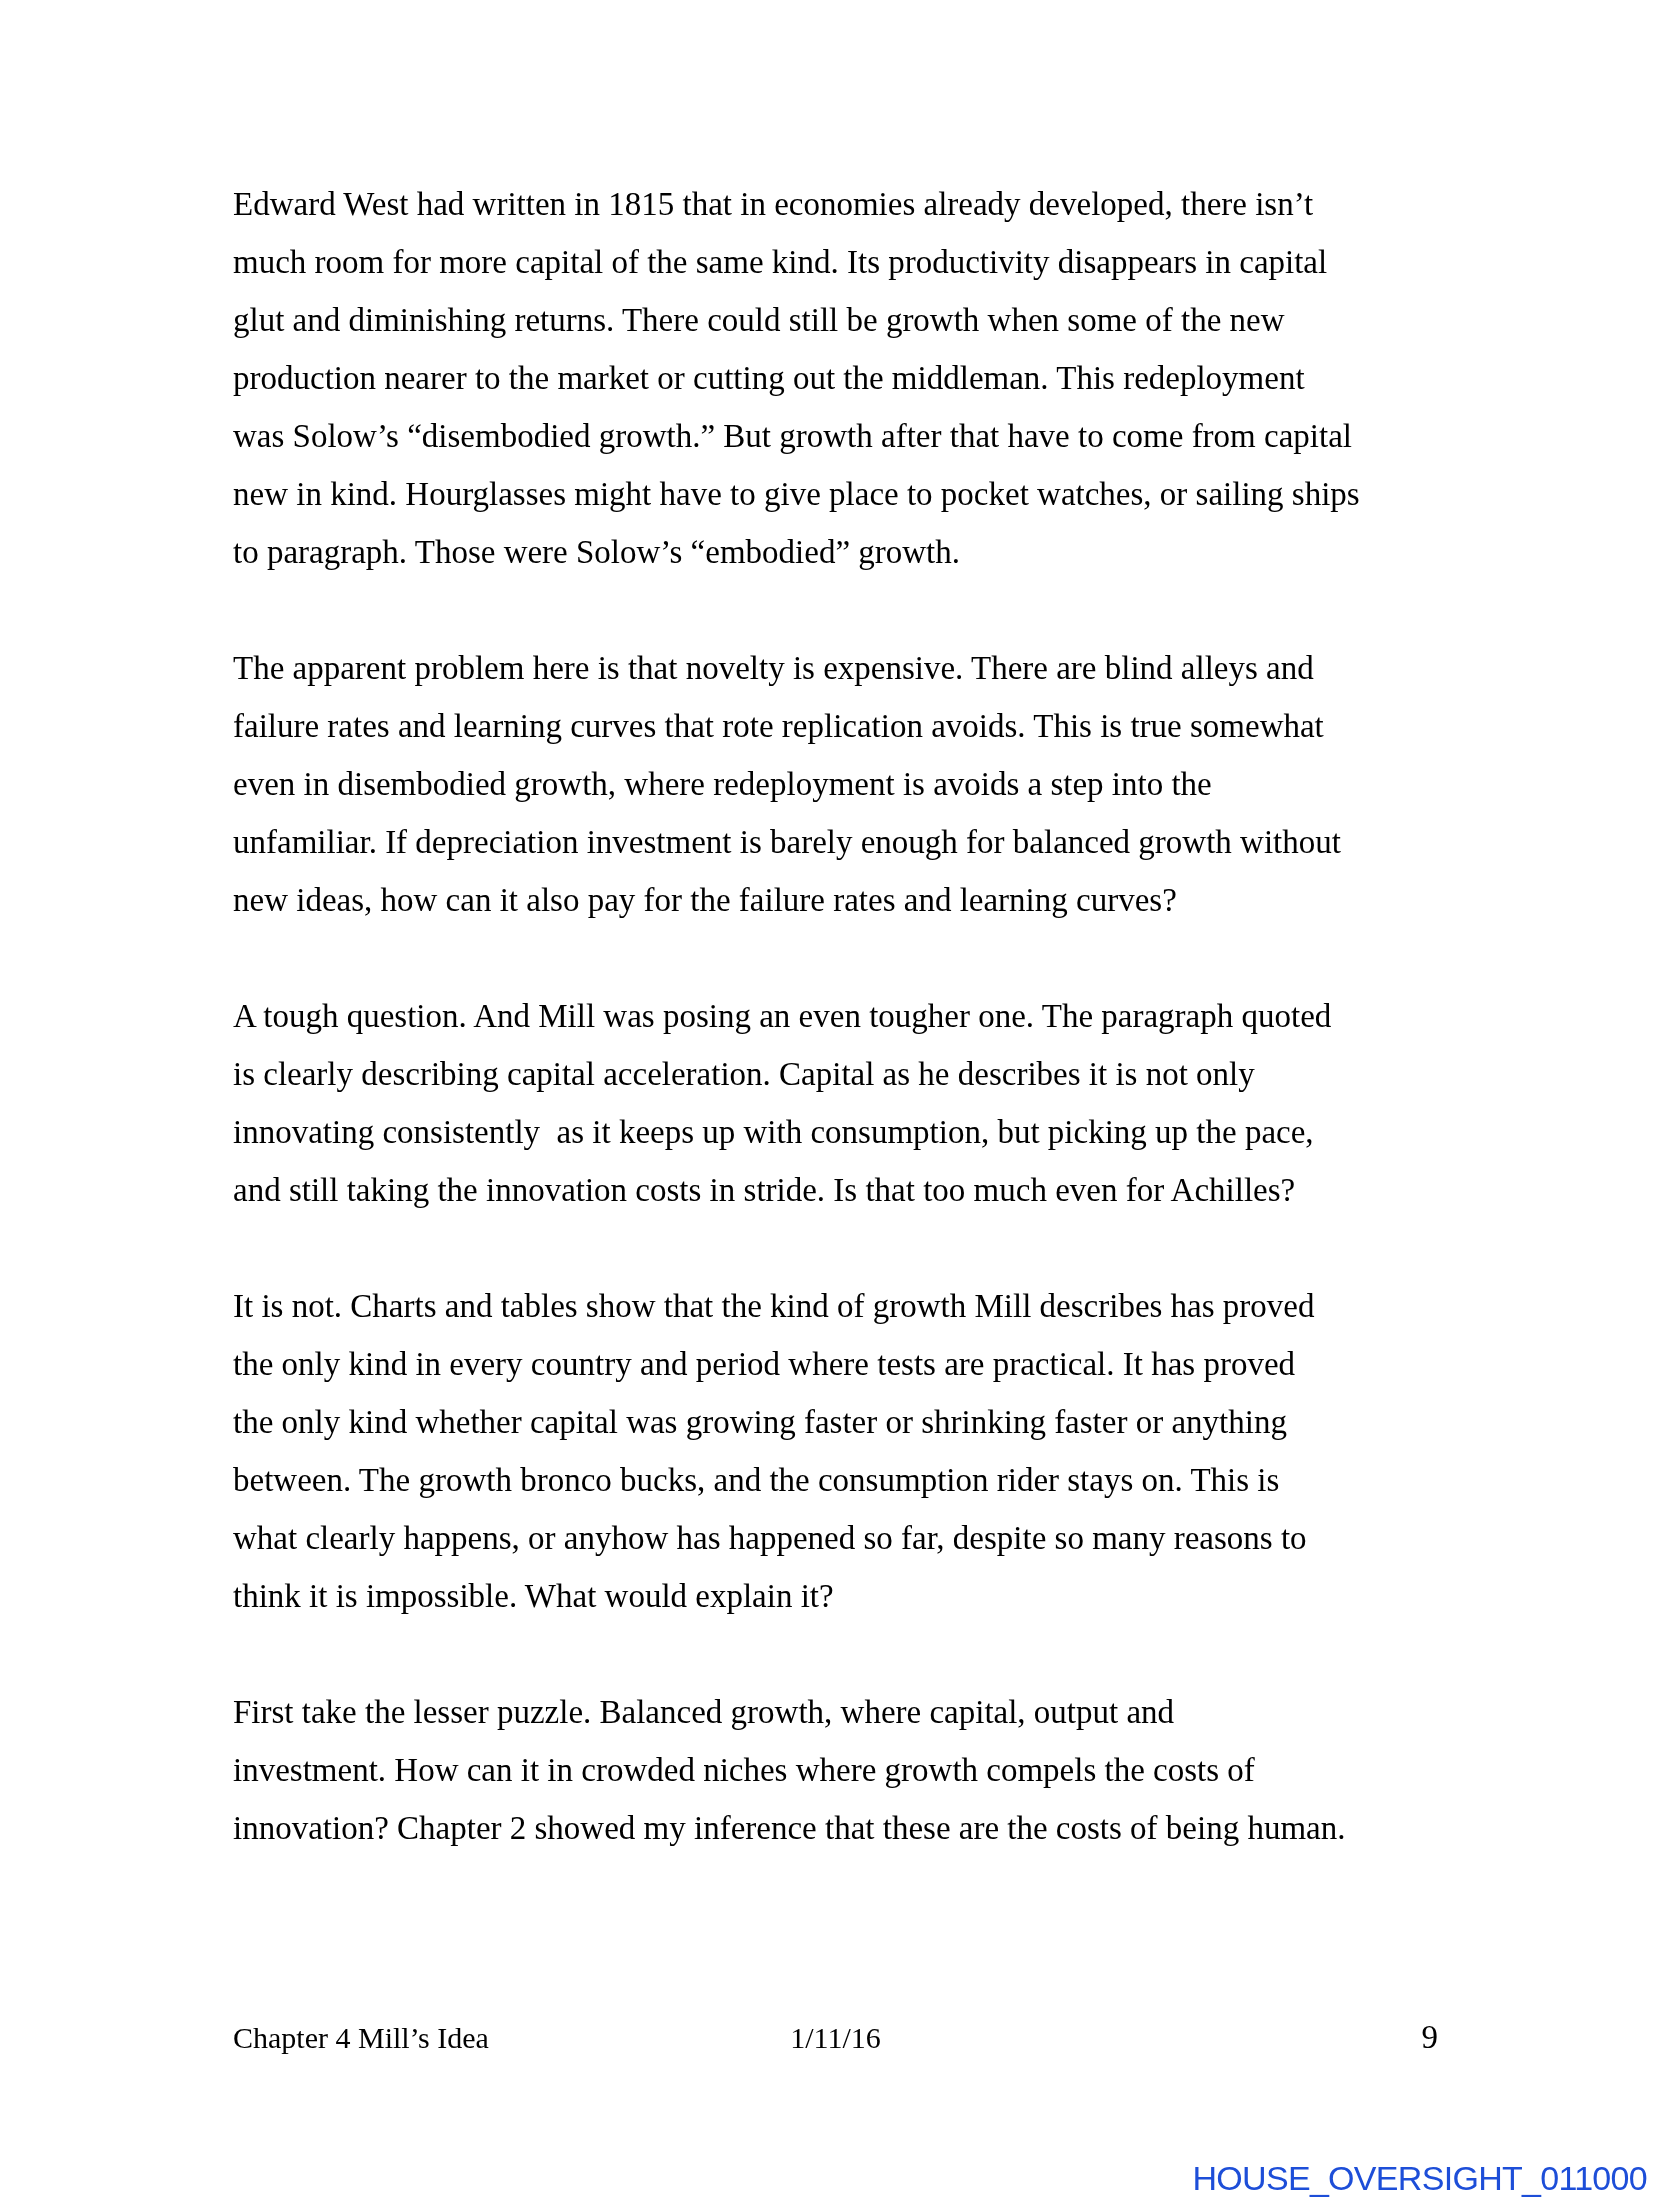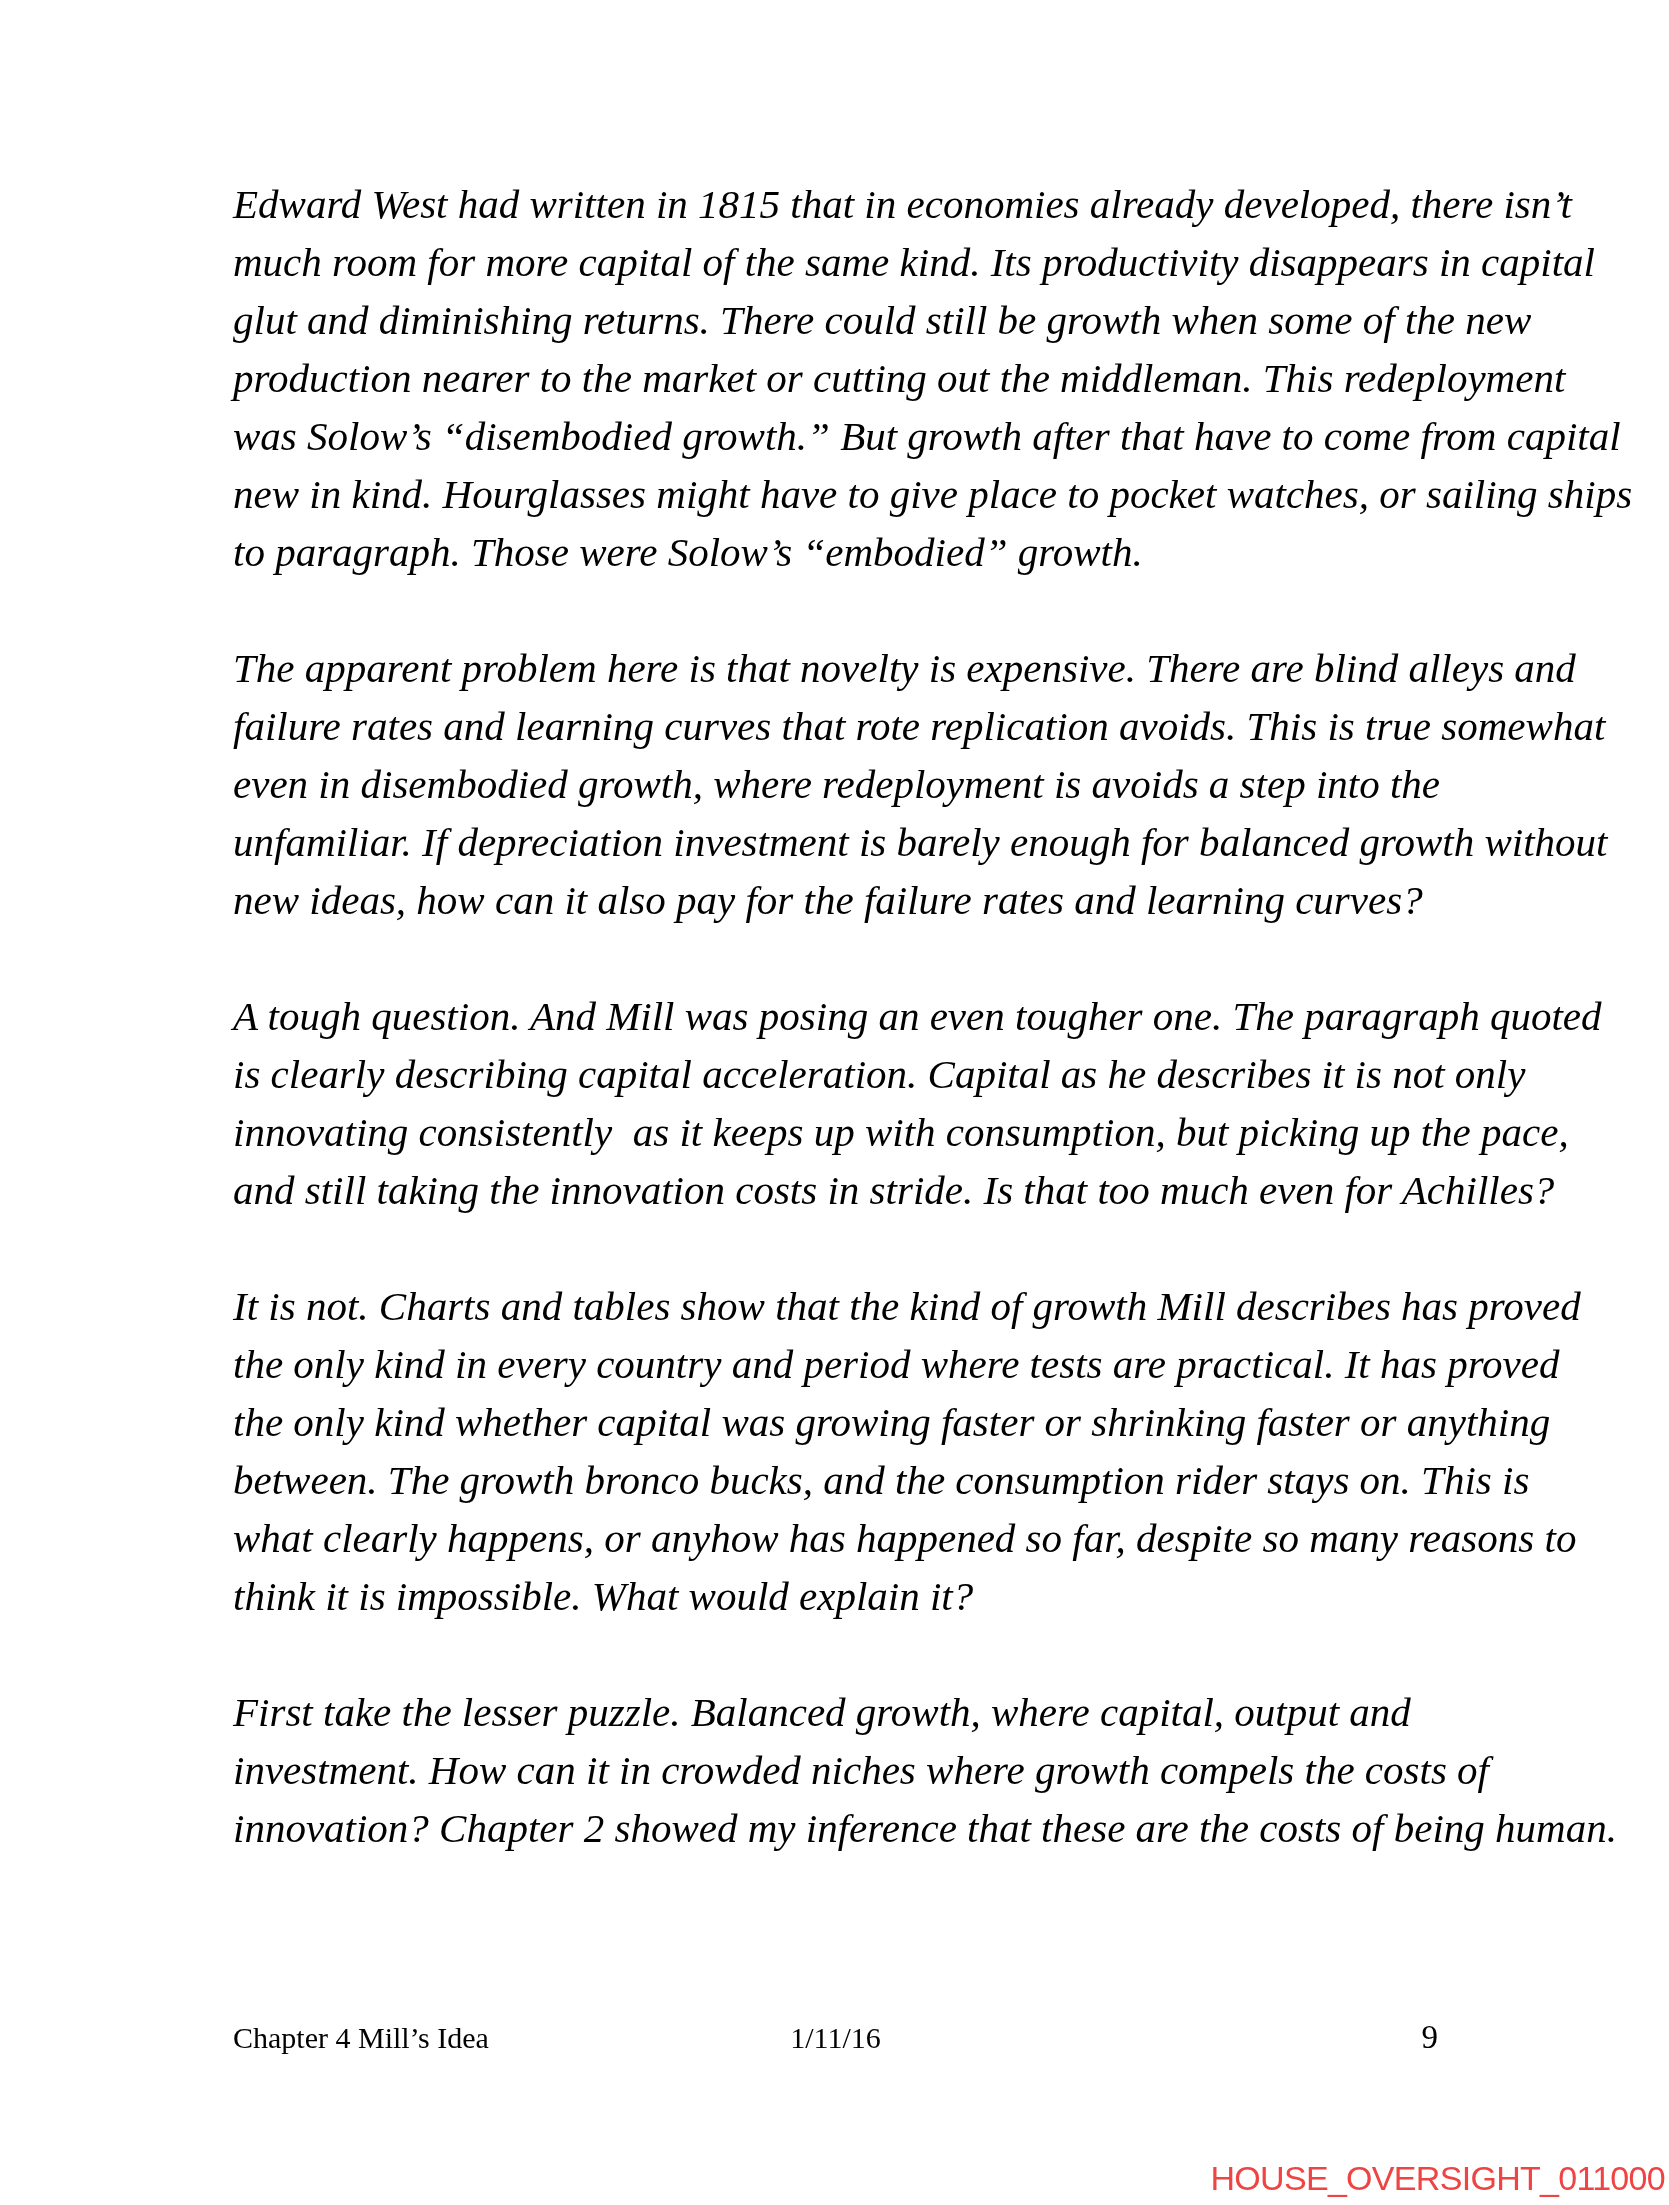--- a/index.html
+++ b/index.html
@@ -13,23 +13,22 @@
     overflow: hidden;
   }
   .body-text {
     position: absolute;
     left: 233px;
     top: 175px;
     width: 1231px;
   }
   .para {
     margin: 0 0 58px 0;
-    font-size: 41px;
+    font-size: 33px;
     line-height: 58px;
-    font-style: italic;
   }
   .line {
     display: block;
     white-space: pre; 
   }
   .footer {
     position: absolute;
     left: 233px;
     top: 2019px;
     width: 1205px;
@@ -38,26 +37,26 @@
     align-items: baseline;
     font-size: 30px;
     line-height: 37px;
   }
   .footer .f-left  { text-align: left; }
   .footer .f-center{ text-align: left; }
   .footer .f-right { text-align: right; font-size: 33px; }
   .watermark {
     position: absolute;
     top: 2159px;
-    right: 4px;
+    right: 22px;
     font-family: "Liberation Sans", sans-serif;
     font-size: 34px;
     line-height: 38px;
     letter-spacing: -0.7px;
-    color: #ef4444;
+    color: #1d4ed8;
   }
 </style>
 </head>
 <body>
 
 <div class="page">
 
   <main class="body-text">
       <p class="para">
         <span class="line">Edward West had written in 1815 that in economies already developed, there isn’t</span>

